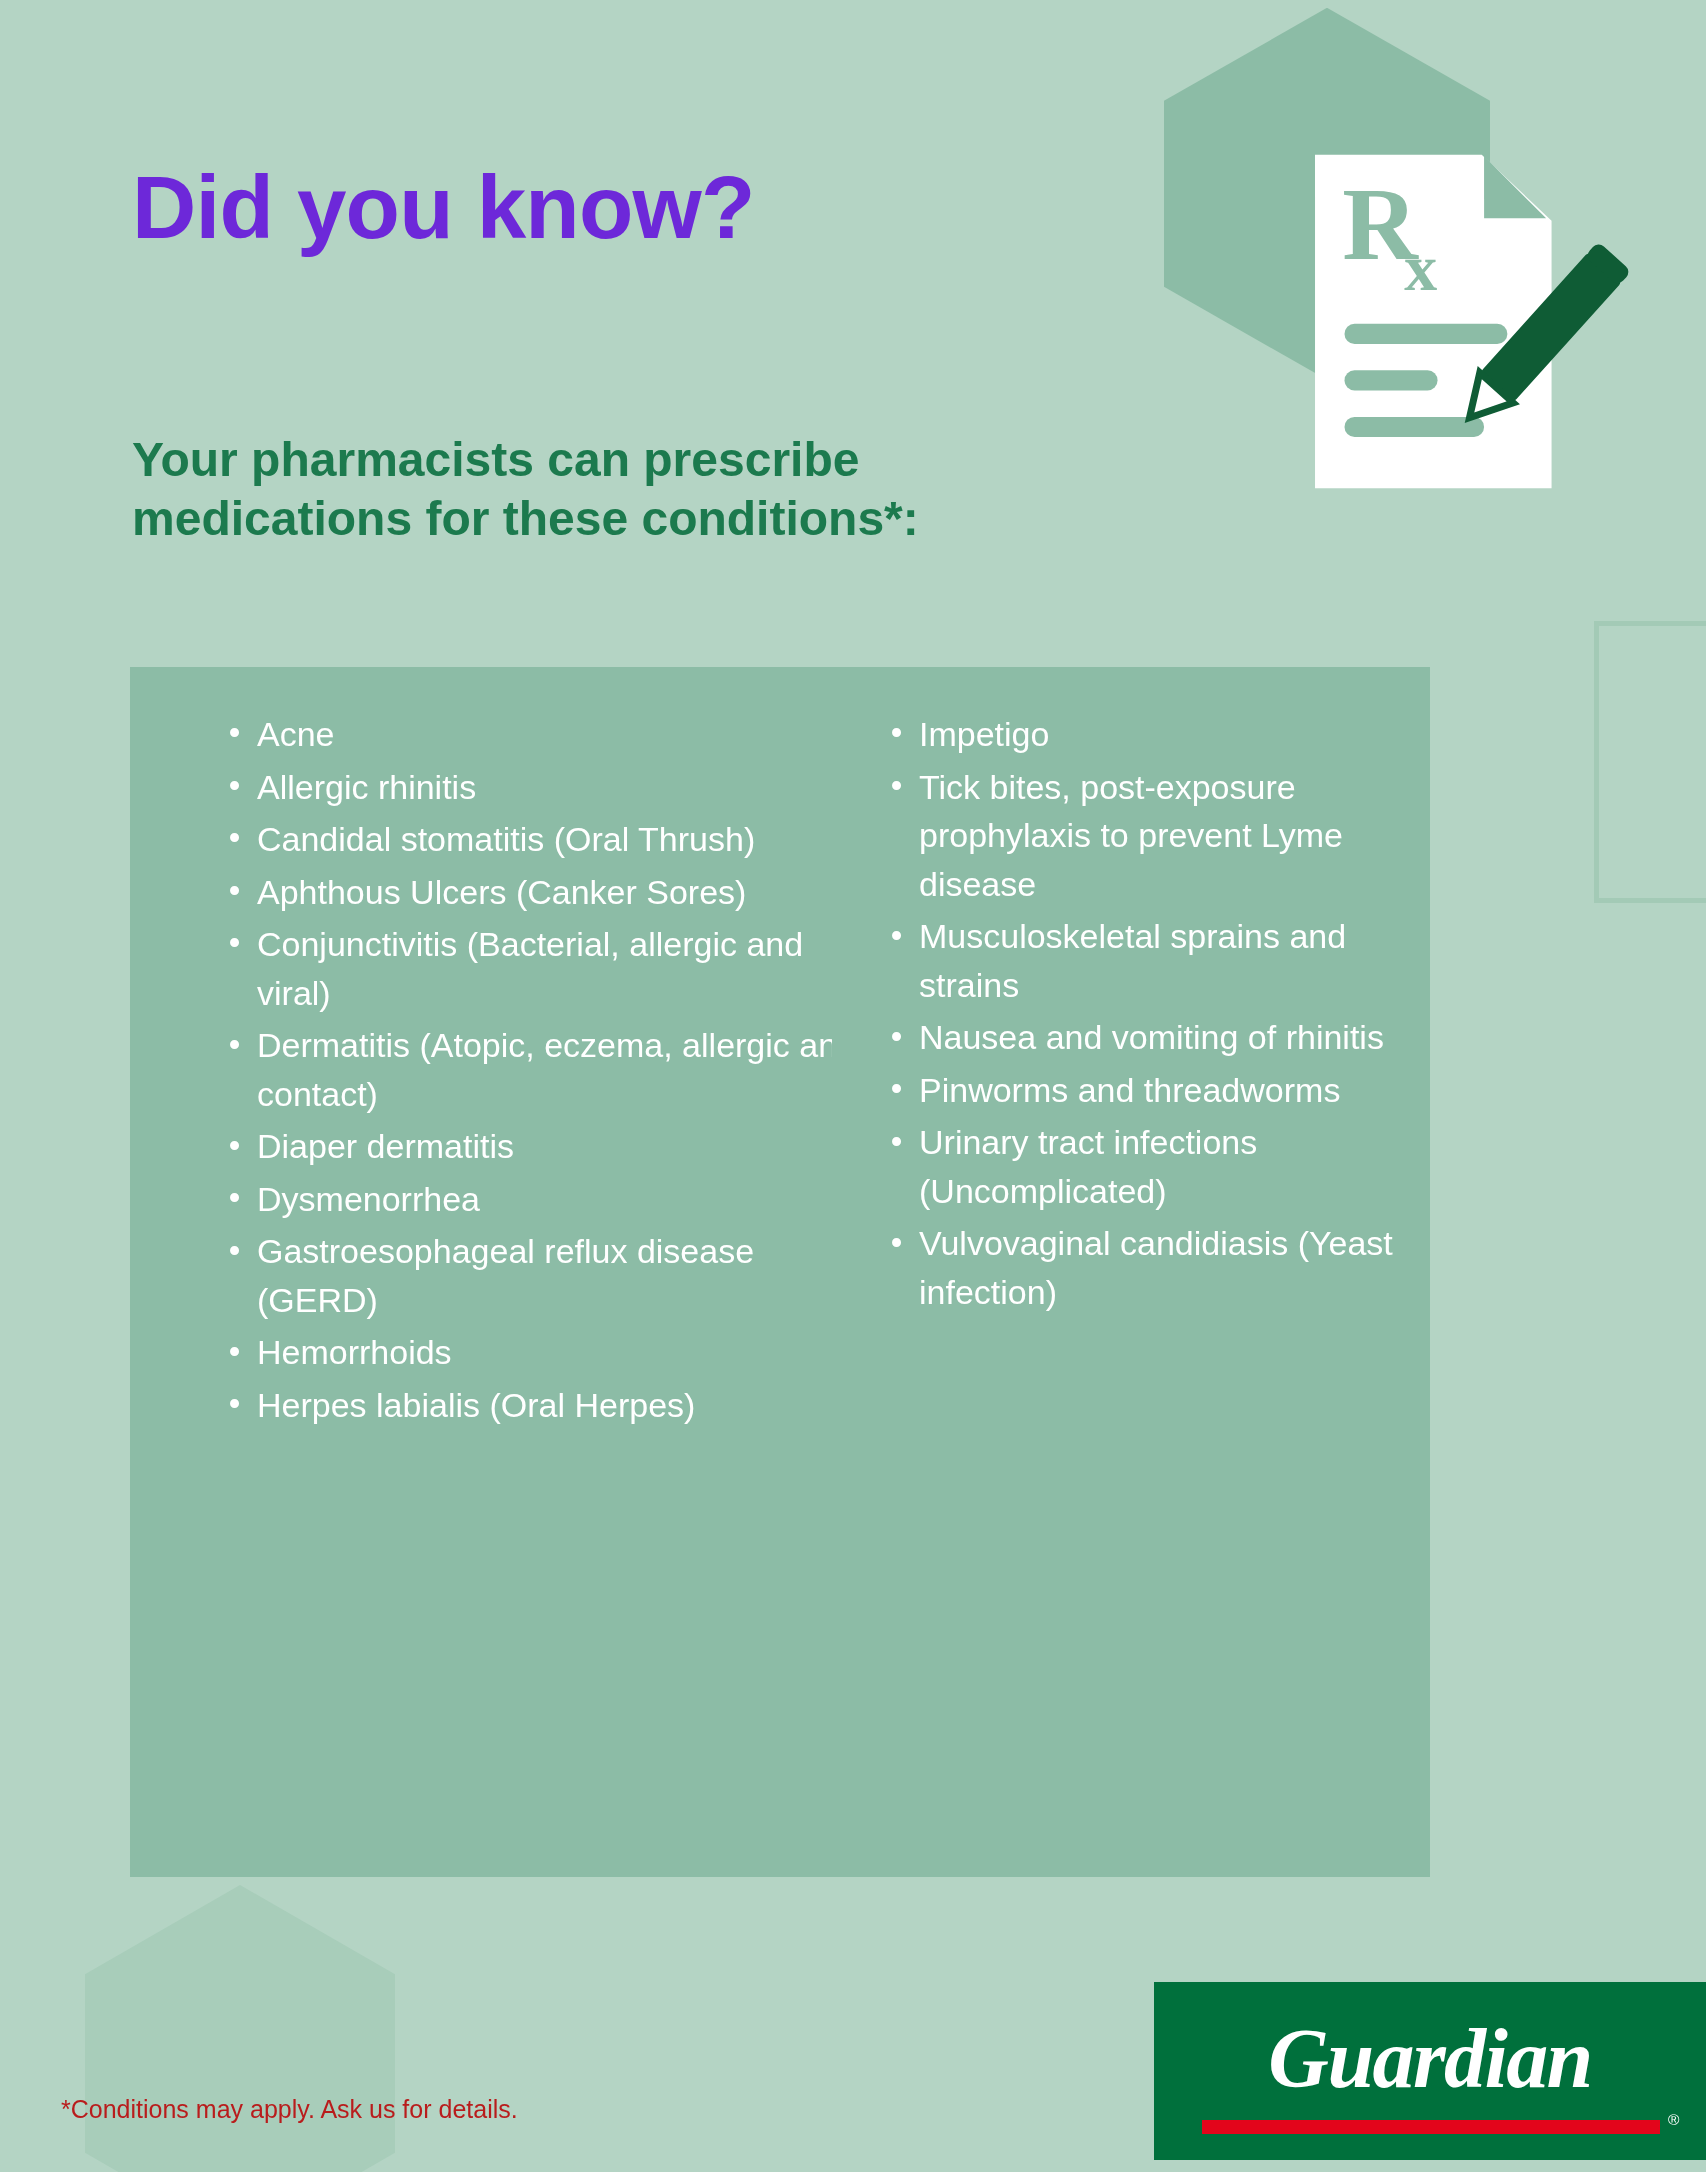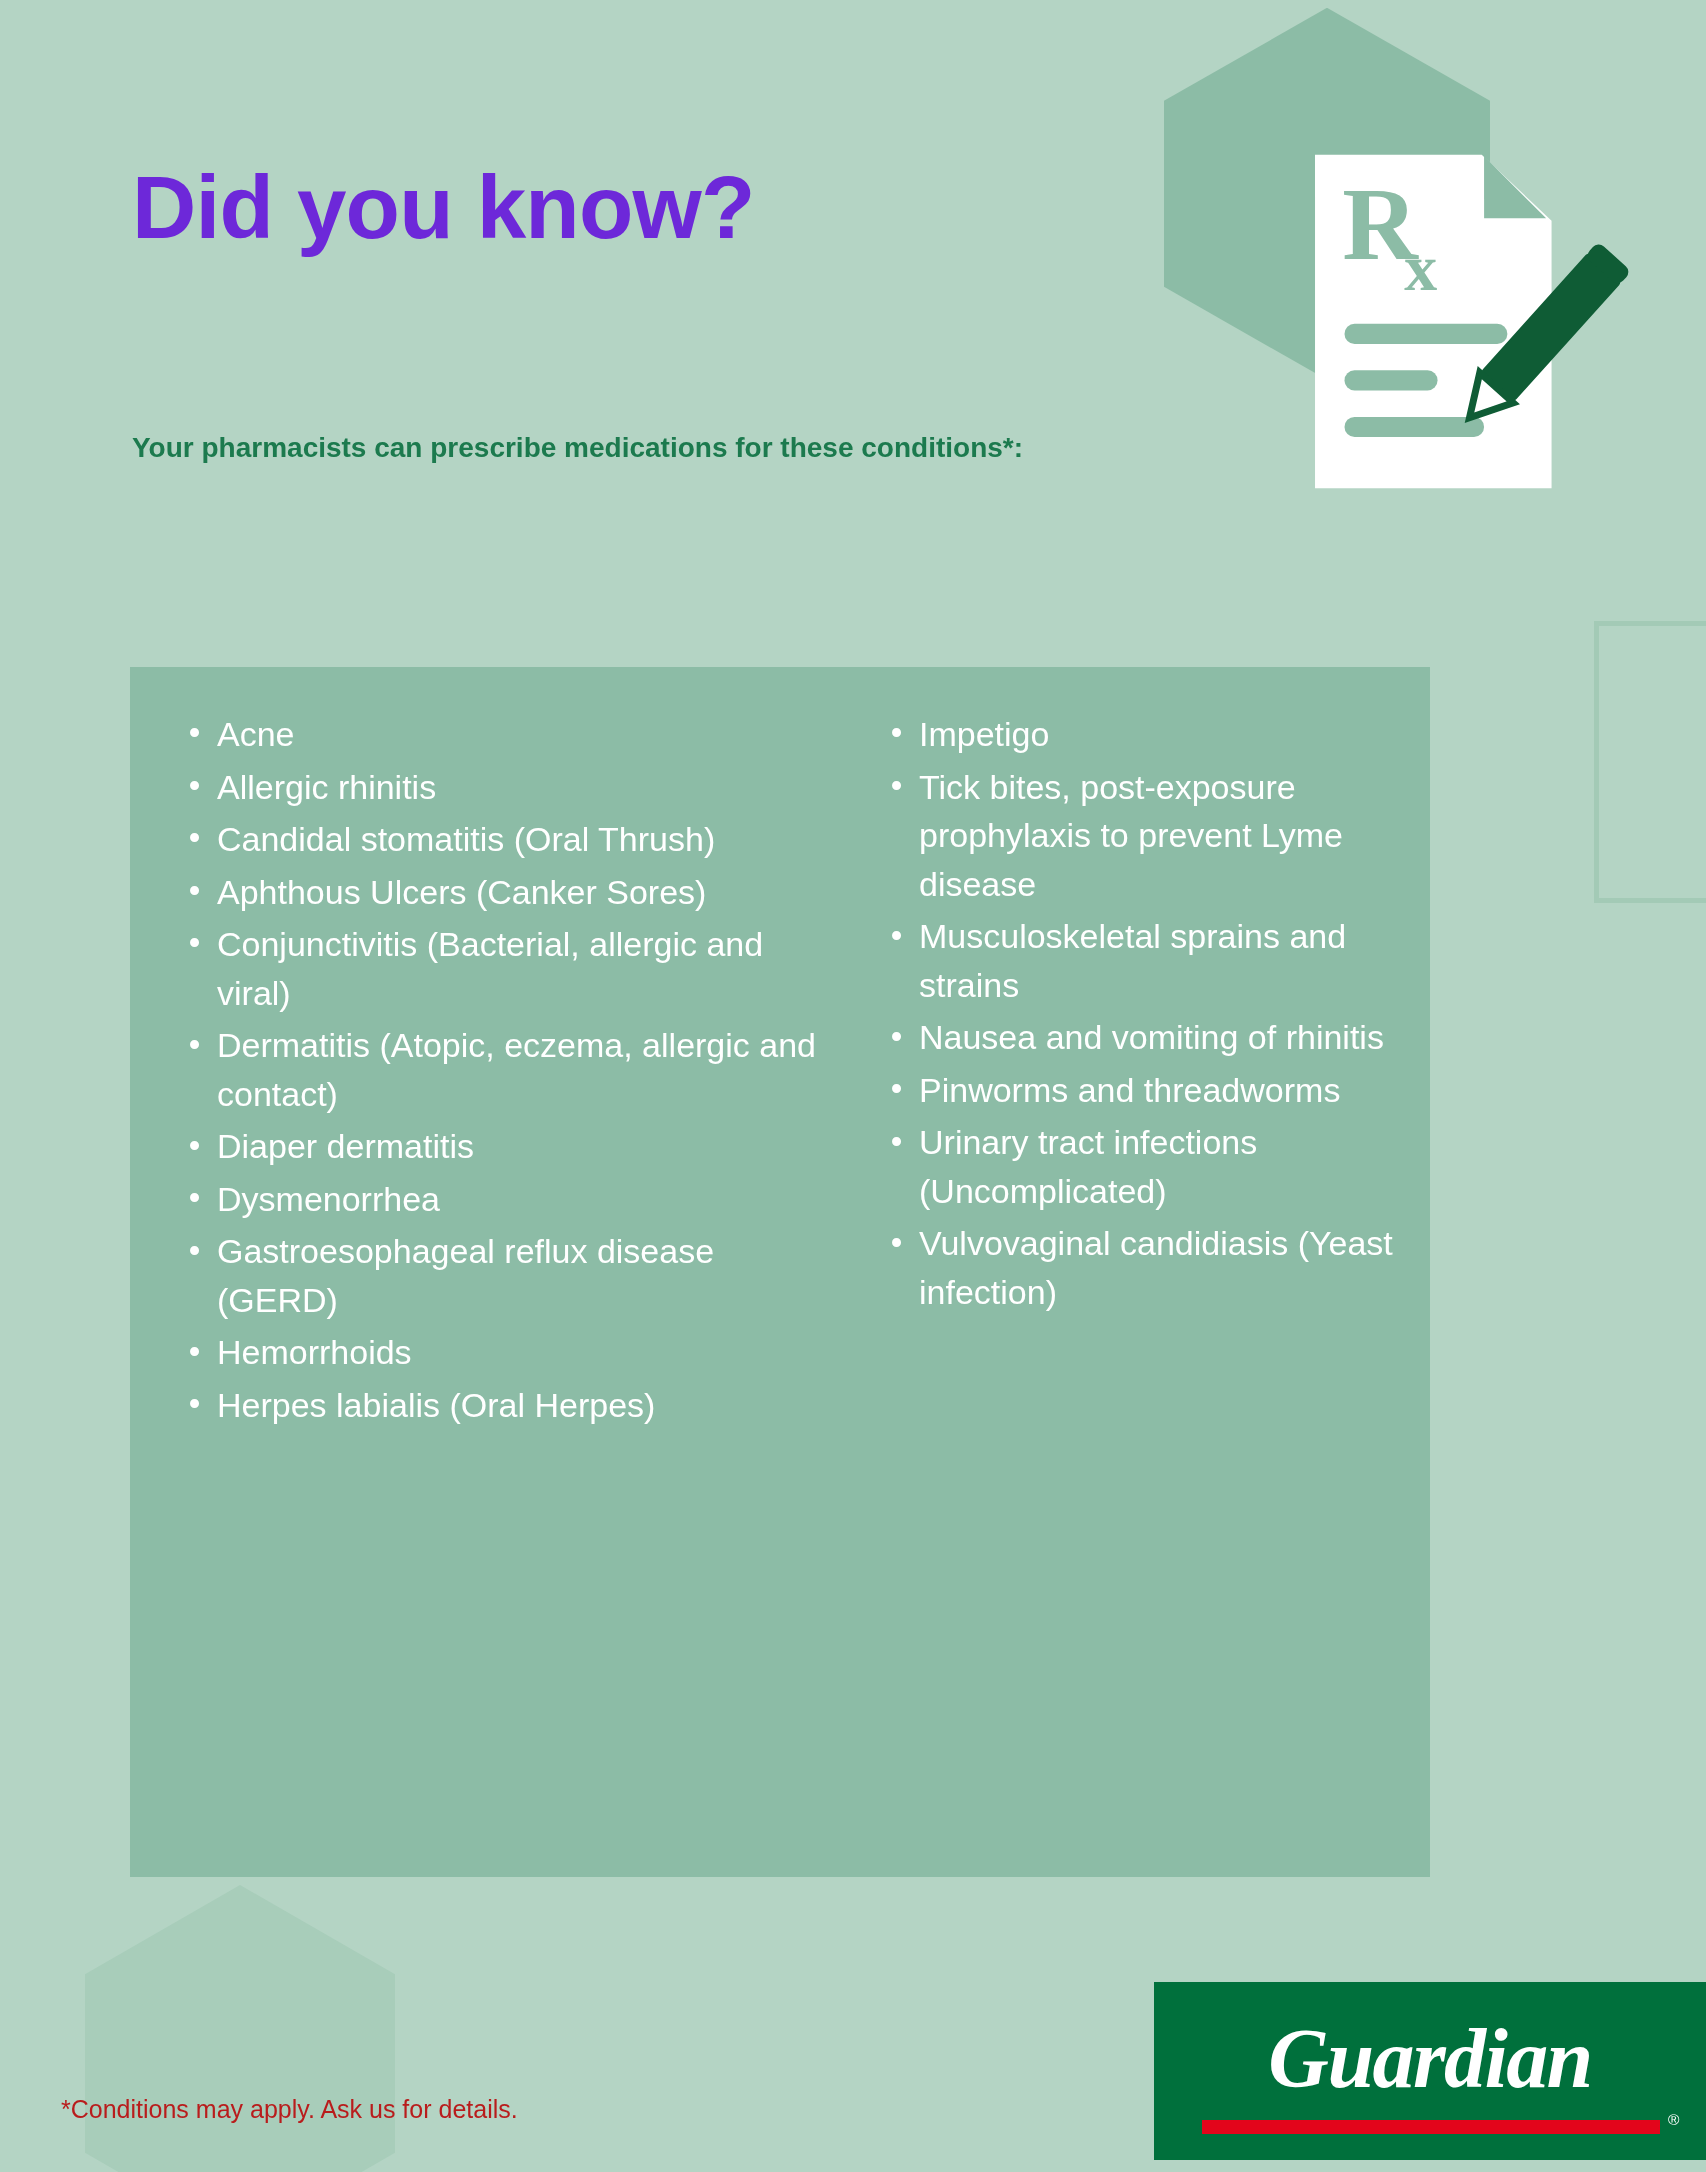--- a/index.html
+++ b/index.html
@@ -56,21 +56,21 @@
     color: #6d28d9;
     letter-spacing: -0.8px;
     line-height: 1;
     white-space: nowrap;
   }
   #subtitle {
     position: absolute;
     left: 132px;
     top: 431px;
     width: 970px;
-    font-size: 28px;
+    font-size: 48px;
     font-weight: bold;
     color: #1c7a4e;
     line-height: 1.22;
   }
 
   
   #rx-art {
     position: absolute;
     left: 1284px;
     top: 147px;
@@ -81,20 +81,21 @@
   
   .panel {
     position: absolute;
     top: 667px;
     height: 1210px;
     background: #8cbca6;
   }
   #panel-left {
     left: 130px;
     width: 722px;
+    padding-left: 40px;
   }
   #panel-right {
     left: 832px;
     width: 598px;
   }
   .panel ul {
     margin: 0;
     padding: 43px 31px 0 54px;
     list-style: none;
   }

